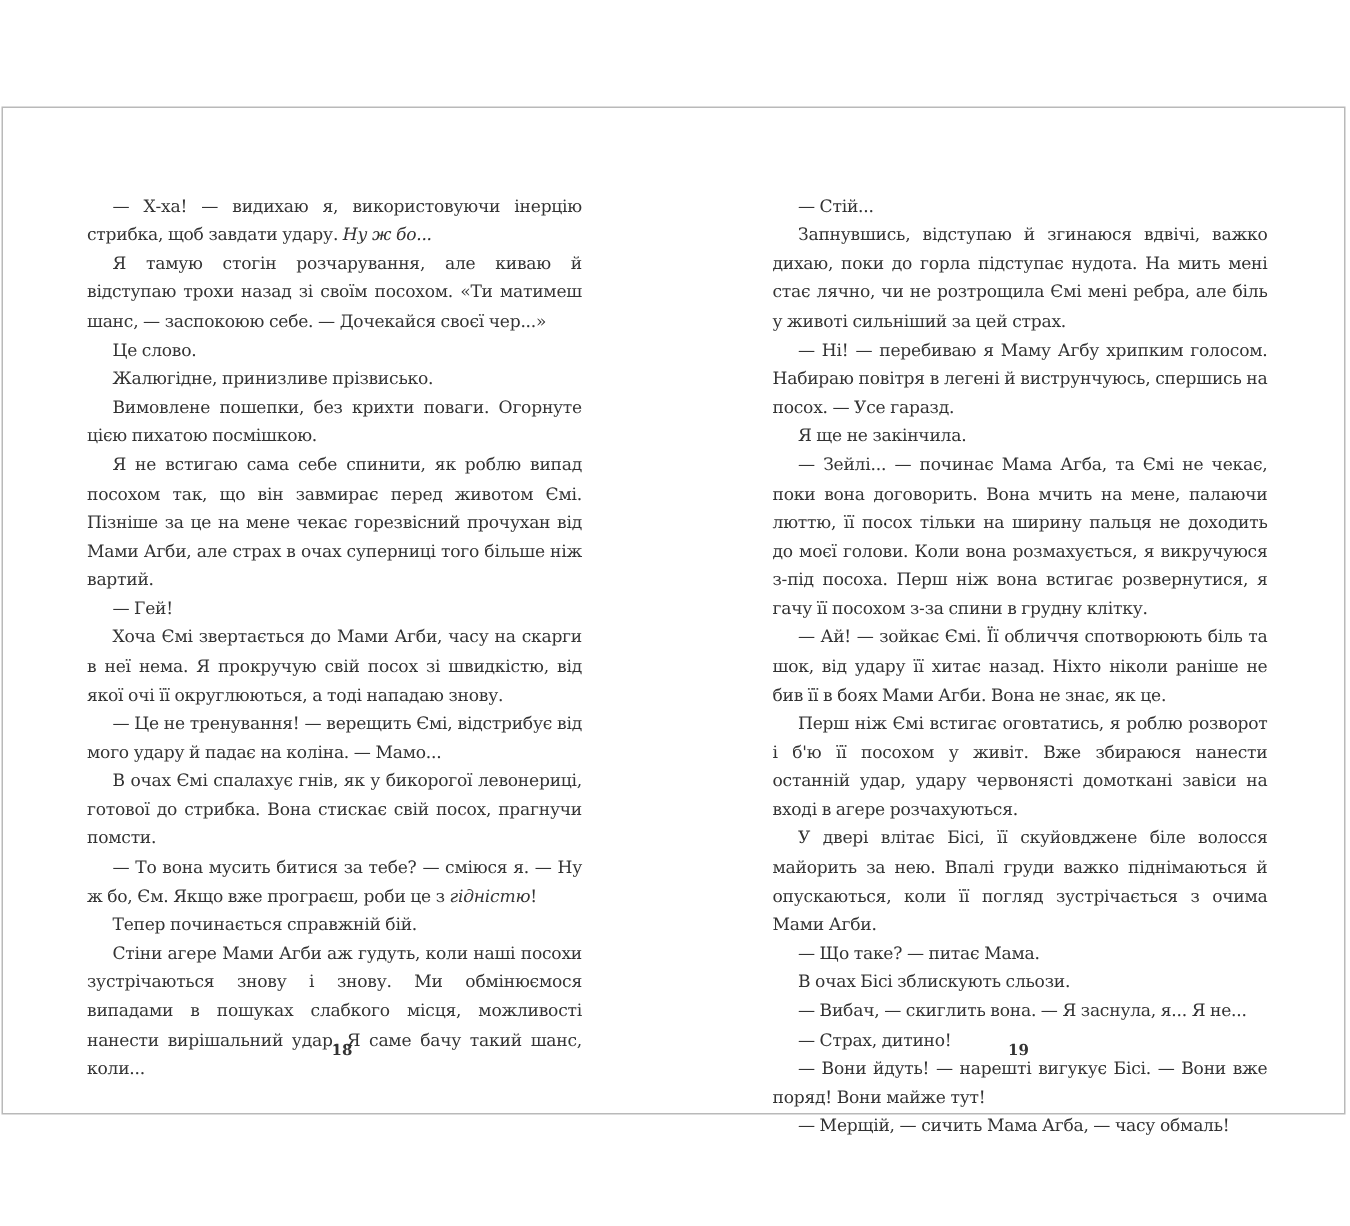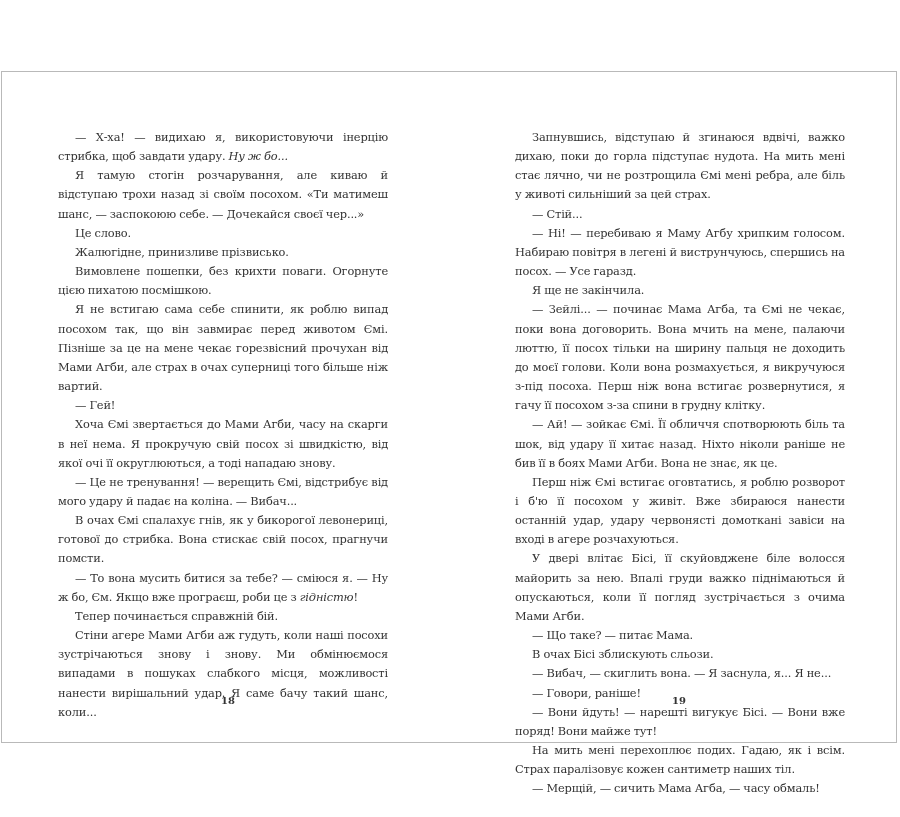--- a/index.html
+++ b/index.html
@@ -62,38 +62,37 @@
 <div class="spread">
   <div class="page left" id="left-page">
       <p class="para"><span>— Х-ха! — видихаю я, використовуючи інерцію стрибка, щоб завдати удару. </span><em>Ну ж бо...</em></p>
       <p class="para"><span>Я тамую стогін розчарування, але киваю й відступаю тро­хи назад зі своїм посохом. «Ти матимеш шанс, — заспокоюю себе. — Дочекайся своєї чер...»</span></p>
       <p class="para"><span>Це слово.</span></p>
       <p class="para"><span>Жалюгідне, принизливе прізвисько.</span></p>
       <p class="para"><span>Вимовлене пошепки, без крихти поваги. Огорнуте цією пи­хатою посмішкою.</span></p>
       <p class="para"><span>Я не встигаю сама себе спинити, як роблю випад посохом так, що він завмирає перед животом Ємі. Пізніше за це на мене чекає горезвісний прочухан від Мами Агби, але страх в очах суперниці того більше ніж вартий.</span></p>
       <p class="para"><span>— Гей!</span></p>
       <p class="para"><span>Хоча Ємі звертається до Мами Агби, часу на скарги в неї нема. Я прокручую свій посох зі швидкістю, від якої очі її ок­руглюються, а тоді нападаю знову.</span></p>
-      <p class="para"><span>— Це не тренування! — верещить Ємі, відстрибує від мого удару й падає на коліна. — Вибач...</span></p>
+      <p class="para"><span>— Це не тренування! — верещить Ємі, відстрибує від мого удару й падає на коліна. — Мамо...</span></p>
       <p class="para"><span>В очах Ємі спалахує гнів, як у бикорогої левонериці, готової до стрибка. Вона стискає свій посох, прагнучи помсти.</span></p>
       <p class="para"><span>— То вона мусить битися за тебе? — сміюся я. — Ну ж бо, Єм. Якщо вже програєш, роби це з </span><em>гідністю</em><span>!</span></p>
       <p class="para"><span>Тепер починається справжній бій.</span></p>
       <p class="para"><span>Стіни агере Мами Агби аж гудуть, коли наші посохи зустрі­чаються знову і знову. Ми обмінюємося випадами в пошуках слабкого місця, можливості нанести вирішальний удар. Я саме бачу такий шанс, коли...</span></p>
     </div>
   <div class="page right" id="right-page">
+      <p class="para"><span>— Стій...</span></p>
       <p class="para"><span>Запнувшись, відступаю й згинаюся вдвічі, важко дихаю, поки до горла підступає нудота. На мить мені стає лячно, чи не розтрощила Ємі мені ребра, але біль у животі сильніший за цей страх.</span></p>
-      <p class="para"><span>— Стій...</span></p>
       <p class="para"><span>— Ні! — перебиваю я Маму Агбу хрипким голосом. Набираю повітря в легені й виструнчуюсь, спершись на посох. — Усе гаразд.</span></p>
       <p class="para"><span>Я ще не закінчила.</span></p>
       <p class="para"><span>— Зейлі... — починає Мама Агба, та Ємі не чекає, поки вона до­говорить. Вона мчить на мене, палаючи люттю, її посох тільки на ширину пальця не доходить до моєї голови. Коли вона роз­махується, я викручуюся з-під посоха. Перш ніж вона встигає розвернутися, я гачу її посохом з-за спини в грудну клітку.</span></p>
       <p class="para"><span>— Ай! — зойкає Ємі. Її обличчя спотворюють біль та шок, від удару її хитає назад. Ніхто ніколи раніше не бив її в боях Мами Агби. Вона не знає, як це.</span></p>
       <p class="para"><span>Перш ніж Ємі встигає оговтатись, я роблю розворот і б'ю її посохом у живіт. Вже збираюся нанести останній удар, удару червонясті домоткані завіси на вході в агере розчахуються.</span></p>
       <p class="para"><span>У двері влітає Бісі, її скуйовджене біле волосся майорить за нею. Впалі груди важко піднімаються й опускаються, коли її погляд зустрічається з очима Мами Агби.</span></p>
       <p class="para"><span>— Що таке? — питає Мама.</span></p>
       <p class="para"><span>В очах Бісі зблискують сльози.</span></p>
       <p class="para"><span>— Вибач, — скиглить вона. — Я заснула, я... Я не...</span></p>
-      <p class="para"><span>— Говори, раніше!</span></p>
+      <p class="para"><span>— Страх, дитино!</span></p>
       <p class="para"><span>— Вони йдуть! — нарешті вигукує Бісі. — Вони вже поряд! Вони майже тут!</span></p>
-      <p class="para"><span>На мить мені перехоплює подих. Гадаю, як і всім. Страх па­ралізовує кожен сантиметр наших тіл.</span></p>
       <p class="para"><span>— Мерщій, — сичить Мама Агба, — часу обмаль!</span></p>
     </div>
   <div class="page-number left">18</div>
   <div class="page-number right">19</div>
 </div>
 
 </body></html>

